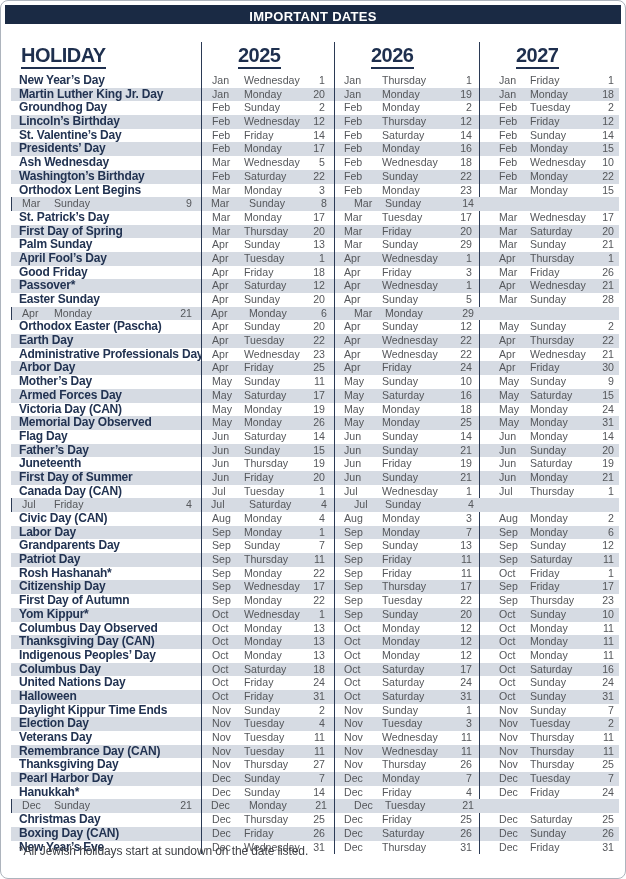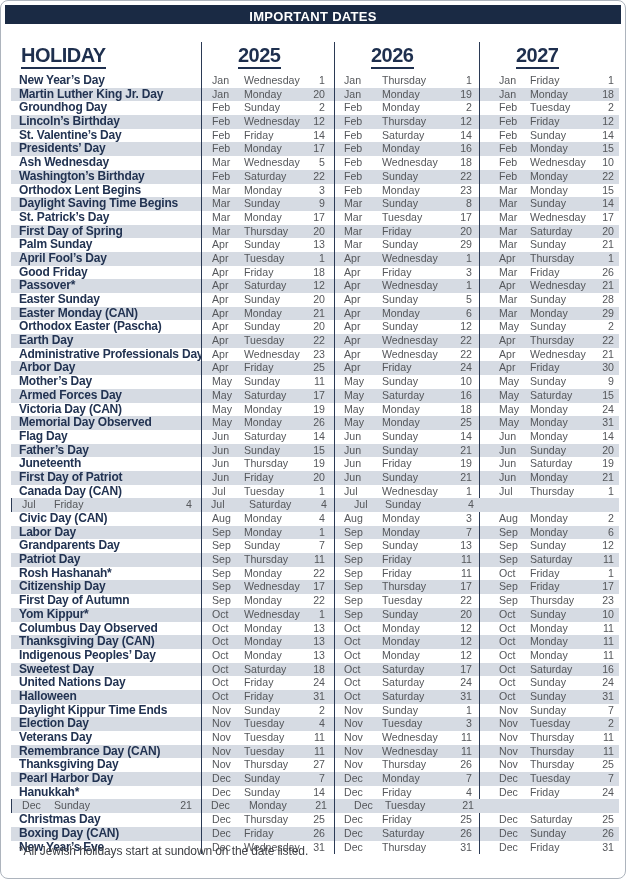--- a/index.html
+++ b/index.html
@@ -251,21 +251,20 @@
             <span class="wd">Monday</span>
             <span class="dy">23</span>
           </div>
           <div class="cell year yc3">
             <span class="mo">Mar</span>
             <span class="wd">Monday</span>
             <span class="dy">15</span>
           </div>
         </div>
         <div class="row">
-          <div class="cell name">Daylight Saving Time Begins</div>
           <div class="cell year yc1">
             <span class="mo">Mar</span>
             <span class="wd">Sunday</span>
             <span class="dy">9</span>
           </div>
           <div class="cell year yc2">
             <span class="mo">Mar</span>
             <span class="wd">Sunday</span>
             <span class="dy">8</span>
           </div>
@@ -395,21 +394,20 @@
             <span class="wd">Sunday</span>
             <span class="dy">5</span>
           </div>
           <div class="cell year yc3">
             <span class="mo">Mar</span>
             <span class="wd">Sunday</span>
             <span class="dy">28</span>
           </div>
         </div>
         <div class="row">
-          <div class="cell name">Easter Monday (CAN)</div>
           <div class="cell year yc1">
             <span class="mo">Apr</span>
             <span class="wd">Monday</span>
             <span class="dy">21</span>
           </div>
           <div class="cell year yc2">
             <span class="mo">Apr</span>
             <span class="wd">Monday</span>
             <span class="dy">6</span>
           </div>
@@ -611,21 +609,21 @@
             <span class="wd">Friday</span>
             <span class="dy">19</span>
           </div>
           <div class="cell year yc3">
             <span class="mo">Jun</span>
             <span class="wd">Saturday</span>
             <span class="dy">19</span>
           </div>
         </div>
         <div class="row">
-          <div class="cell name">First Day of Patriot</div>
+          <div class="cell name">First Day of Summer</div>
           <div class="cell year yc1">
             <span class="mo">Jun</span>
             <span class="wd">Friday</span>
             <span class="dy">20</span>
           </div>
           <div class="cell year yc2">
             <span class="mo">Jun</span>
             <span class="wd">Sunday</span>
             <span class="dy">21</span>
           </div>
@@ -862,21 +860,21 @@
             <span class="wd">Monday</span>
             <span class="dy">12</span>
           </div>
           <div class="cell year yc3">
             <span class="mo">Oct</span>
             <span class="wd">Monday</span>
             <span class="dy">11</span>
           </div>
         </div>
         <div class="row">
-          <div class="cell name">Sweetest Day</div>
+          <div class="cell name">Columbus Day</div>
           <div class="cell year yc1">
             <span class="mo">Oct</span>
             <span class="wd">Saturday</span>
             <span class="dy">18</span>
           </div>
           <div class="cell year yc2">
             <span class="mo">Oct</span>
             <span class="wd">Saturday</span>
             <span class="dy">17</span>
           </div>

